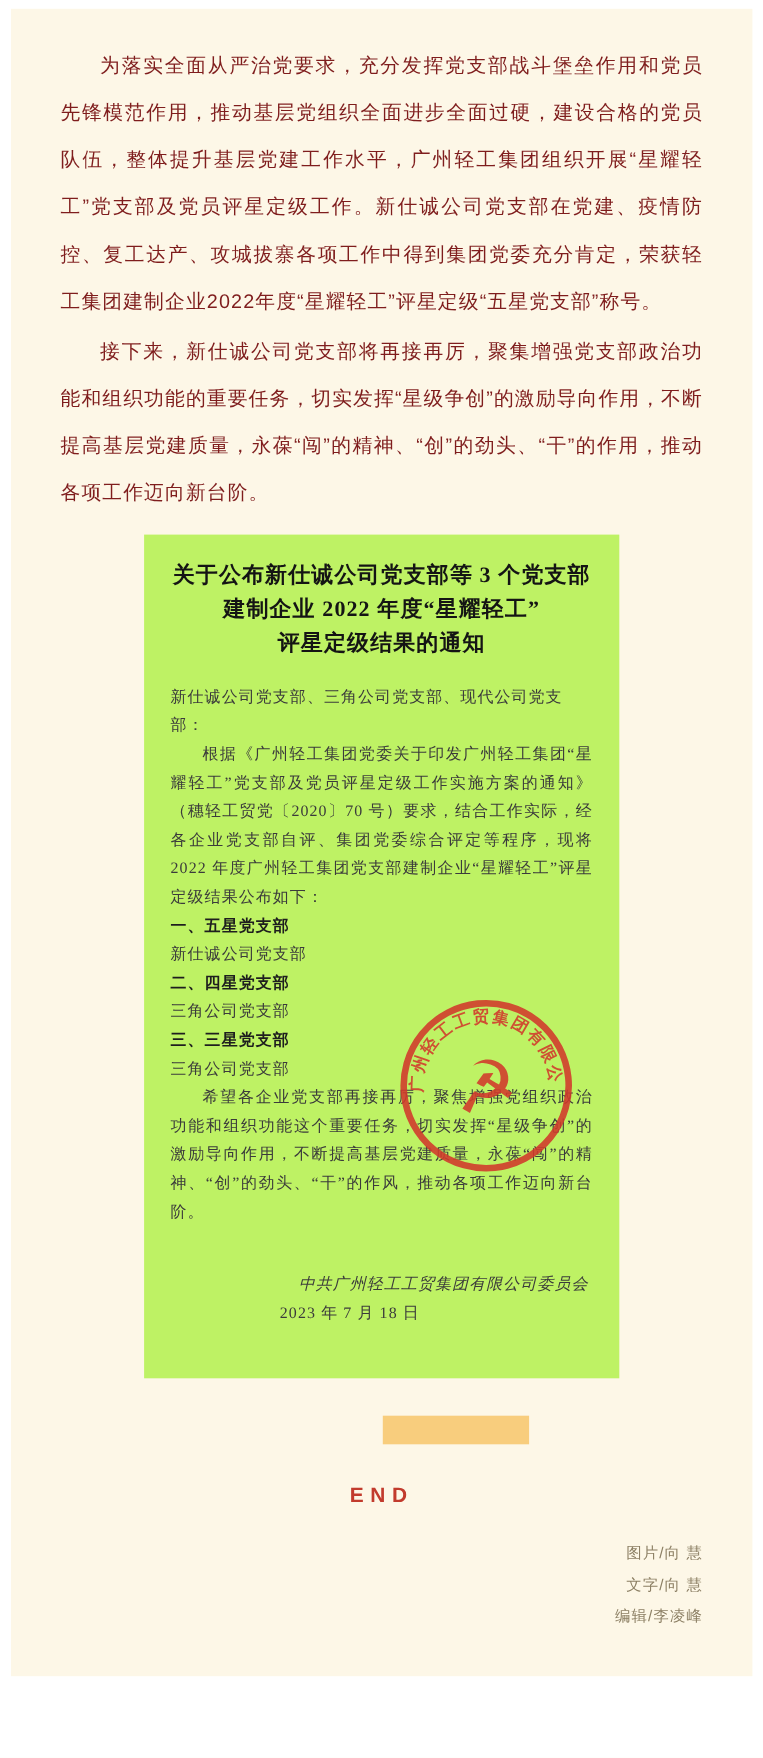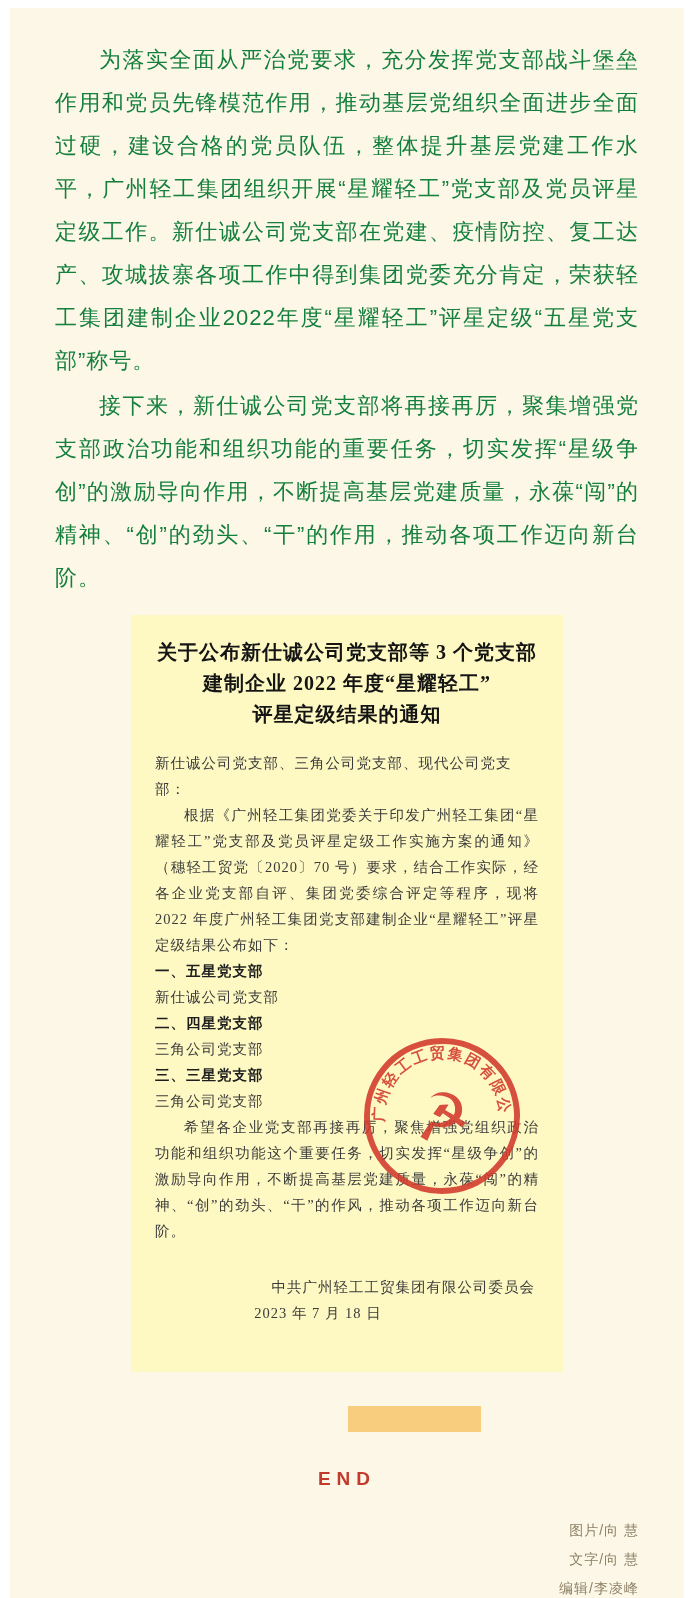--- a/index.html
+++ b/index.html
@@ -9,45 +9,45 @@
     -webkit-font-smoothing:antialiased;
   }
   .page { width:694px; background:#fff; }
 
   
   .cream-panel {
     margin:8px 10px 0; background:#FDF7E7;
     padding:30px 45px 40px;
   }
   .article-para {
-    color:#15803d; font-size:22px; line-height:43px;
+    color:#7f1d1d; font-size:18px; line-height:43px;
     text-align:justify; text-indent:2em; letter-spacing:1px;
   }
   .article-para + .article-para { margin-top:2px; }
 
   
   .notice-doc {
-    width:432px; margin:16px auto 0; background:#fef9c3;
+    width:432px; margin:16px auto 0; background:#bef264;
     padding:18px 24px 46px; position:relative;
     font-family:"Liberation Serif", serif;
     color:#3b3b3b; font-size:14.5px; line-height:26px; letter-spacing:1px;
   }
   .doc-title {
     text-align:center; font-weight:700; color:#141414;
     font-size:20px; line-height:31px; letter-spacing:1px;
     margin:4px 0 20px;
   }
   .doc-title span { display:block; }
   .doc-addressee { }
   .doc-para { text-indent:2em; text-align:justify; }
   .doc-heading {
     font-family:"Liberation Sans", sans-serif;
     font-weight:700; color:#1e1e1e; letter-spacing:1px;
   }
-  .doc-sign { text-align:right; margin-top:30px; padding-right:4px; }
+  .doc-sign { text-align:right; margin-top:40px; padding-right:4px;font-style:italic; }
   .doc-date { text-align:center; padding-right:58px; }
 
   .seal {
     position:absolute; right:40px; top:420px; width:162px; height:162px;
     opacity:0.88; transform:rotate(-6deg); pointer-events:none;
   }
 
   
   .orange-box {
     width:133px; height:26px; background:#F8CD7D;

